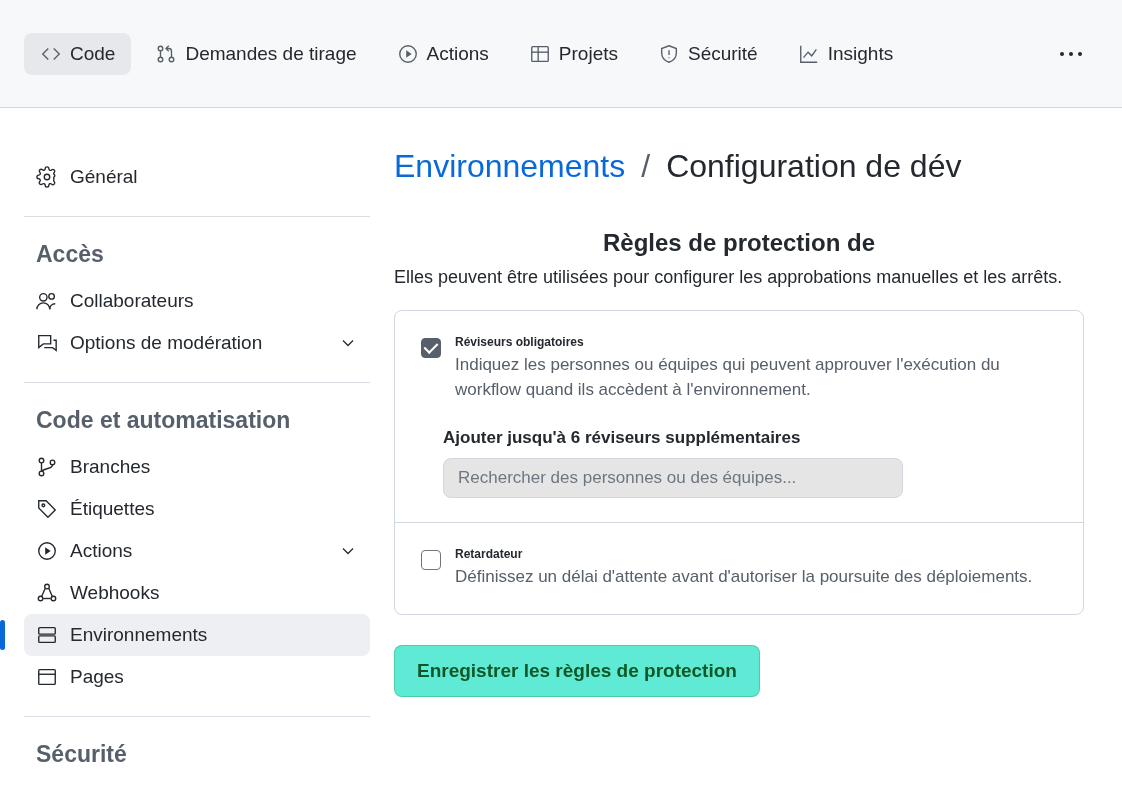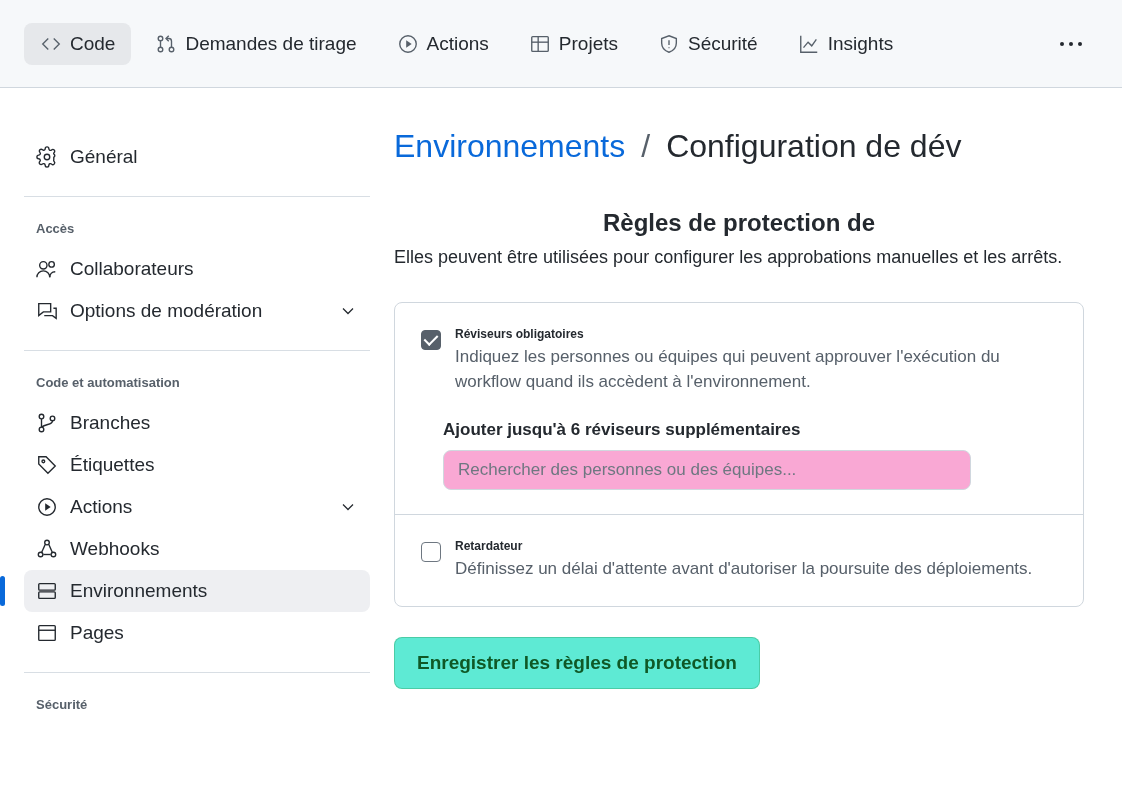--- a/index.html
+++ b/index.html
@@ -1,59 +1,59 @@
 <!DOCTYPE html>
 <html><head>
 <meta charset="utf-8">
 <style>
   * { box-sizing: border-box; margin: 0; padding: 0; }
   body { font-family: "Segoe UI", -apple-system, BlinkMacSystemFont, sans-serif; font-size: 14px; color: #24292f; background: #ffffff; }
   
-  .tabbar { display: flex; align-items: center; gap: 8px; padding: 0 24px; height: 88px; background: #f6f8fa; border-bottom: 1px solid #d0d7de; }
+  .tabbar { display: flex; align-items: center; gap: 8px; padding: 0 24px; height: 108px; background: #f6f8fa; border-bottom: 1px solid #d0d7de; }
   .tabbar-item { display: flex; align-items: center; gap: 8px; padding: 10px 16px; border-radius: 8px; font-size: 19px; color: #24292f; cursor: pointer; }
   .tabbar-item.active { background: #e6e8eb; }
   .tabbar-item svg { width: 22px; height: 22px; fill: none; stroke: #57606a; stroke-width: 1.5; }
   .tabbar-spacer { flex: 1; }
   .tabbar-ellipsis { display:flex; gap:5px; padding:12px 16px; cursor:pointer; }
   .tabbar-ellipsis span { width: 4px; height:4px; border-radius:50%; background:#24292f; }
 
   .main { display: flex; padding: 0 24px; }
   
   .sidebar { width: 370px; padding-top: 48px; padding-right: 24px; }
   .sidebar-group { padding-bottom: 18px; }
   .sidebar-divider { border: none; border-top: 1px solid #d8dee4; margin: 0 0 18px 0; }
-  .sidebar-heading { font-size: 13px; font-weight: 600; color: #57606a; padding: 6px 12px 12px 12px; }
+  .sidebar-heading { font-size: 23px; font-weight: 600; color: #57606a; padding: 6px 12px 12px 12px; }
   .sidebar-item { display: flex; align-items: center; gap: 12px; padding: 10px 12px; font-size: 19px; border-radius: 8px; cursor: pointer; position: relative; }
   .sidebar-item.active { background: #eeeff2; }
   .sidebar-item.active::before { content:""; position:absolute; left:-24px; top:6px; bottom:6px; width:5px; background:#0969da; border-radius:4px; }
   .sidebar-item svg.icon { width: 22px; height: 22px; fill: none; stroke: #24292f; stroke-width: 1.5; flex-shrink:0; }
   .sidebar-item .chevron { margin-left: auto; width:20px; height:20px; stroke:#24292f; stroke-width:1.5; fill:none; }
 
   .content { flex:1; padding-top: 40px; padding-bottom: 40px; max-width: 690px; }
   .breadcrumb { font-size: 32px; display: flex; align-items: baseline; gap: 16px; margin-bottom: 44px; }
   .breadcrumb a { color: #0969da; text-decoration: none; }
   .breadcrumb-sep { color: #57606a; font-weight: 400; }
   .breadcrumb-current { color: #24292f; }
 
   .section-title { font-size: 24px; font-weight: 700; margin-bottom: 8px; text-align: center; }
-  .section-desc { font-size: 18px; color: #24292f; line-height: 1.4; margin-bottom: 32px; }
+  .section-desc { font-size: 18px; color: #24292f; line-height: 1.4; margin-bottom: 20px; }
 
   .rules-box { border:1px solid #d0d7de; border-radius:8px; }
   .rule { padding: 24px 26px; }
   .rule + .rule { border-top:1px solid #d0d7de; }
   .rule-header { display:flex; align-items:flex-start; gap:14px; }
   .checkbox { width:20px; height:20px; border:1.5px solid #6e7781; border-radius:4px; flex-shrink:0; position:relative; cursor:pointer; margin-top:3px; }
   .checkbox.checked { background:#57606a; border-color:#57606a; }
   .checkbox.checked::after { content:""; position:absolute; left:5px; top:1px; width:6px; height:11px; border:solid #fff; border-width:0 2px 2px 0; transform:rotate(45deg); }
   .rule-title { font-size:12px; font-weight:600; }
   .rule-desc { font-size:17px; color:#57606a; line-height:1.45; margin-top:4px; }
 
   .reviewers-sub { margin-left:22px; margin-top:26px; }
   .reviewers-label { font-size:17px; font-weight:600; margin-bottom:10px; }
-  .search-input { width:528px; max-width:100%; padding:9px 14px; font-size:17px; border:1px solid #d0d7de; border-radius:8px; background:#f9a8d4; color:#57606a; }
+  .search-input { width:460px; max-width:100%; padding:9px 14px; font-size:17px; border:1px solid #d0d7de; border-radius:8px; background:#e5e5e5; color:#57606a; }
   .search-input::placeholder { color:#6e7781; }
 
   .save-btn { margin-top:30px; padding:14px 22px; font-size:19px; font-weight:600; color:#0f5826; background:#5eead4; border:1px solid rgba(31,136,61,.3); border-radius:8px; cursor:pointer; }
 </style>
 </head>
 <body>
 
 <div class="tabbar">
   <div class="tabbar-item active">
     <svg viewBox="0 0 24 24">

